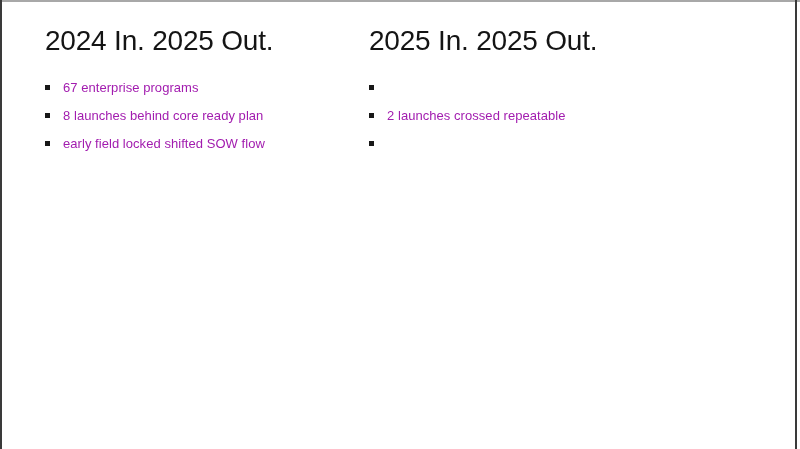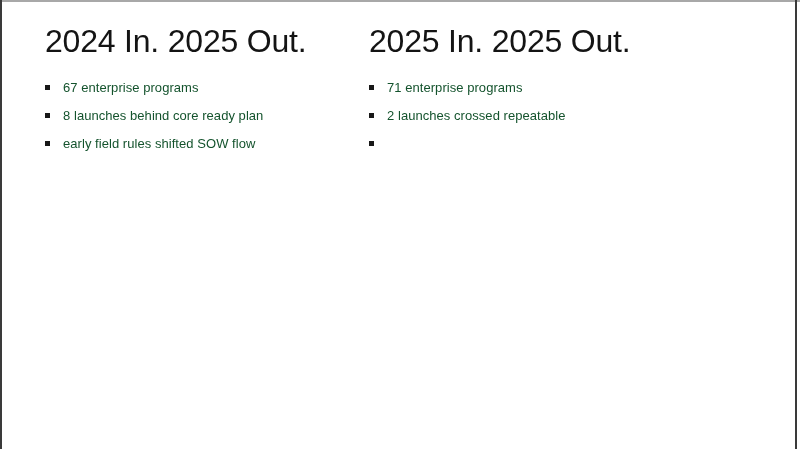--- a/index.html
+++ b/index.html
@@ -57,21 +57,21 @@
   }
   .column {
     display: flex;
     flex-direction: column;
     align-items: flex-start;
   }
   .column-left  { width: 354px; padding-left: 45px; padding-top: 24px; box-sizing: border-box; }
   .column-right { width: 400px; padding-left:  0px; padding-top: 24px; box-sizing: border-box; margin-left: 15px; }
 
   .col-title {
-    font-size: 32px;
+    font-size: 28px;
     font-weight: 400;
     line-height: 34px;
     color: #141414;
     letter-spacing: -0.2px;
     white-space: nowrap;
     margin: 0 0 16px 0;
     text-align: center;
   }
 
   .bullet-list {
@@ -91,21 +91,21 @@
   .bullet-marker {
     flex: 0 0 auto;
     width: 5px;
     height: 5px;
     background: #181818;
     margin-top: 11px;
     margin-right: 13px;
   }
   .bullet-text {
     font-size: 13px;
-    color: #14532d;
+    color: #a21caf;
     line-height: 28px;
     letter-spacing: 0.05px;
   }
 </style>
 </head>
 <body>
 
 <div class="slide">
 
   <div class="edge-top"></div>
@@ -120,31 +120,30 @@
         <li class="bullet-item">
           <span class="bullet-marker"></span>
           <span class="bullet-text">67 enterprise programs</span>
         </li>
         <li class="bullet-item">
           <span class="bullet-marker"></span>
           <span class="bullet-text">8 launches behind core ready plan</span>
         </li>
         <li class="bullet-item">
           <span class="bullet-marker"></span>
-          <span class="bullet-text">early field rules shifted SOW flow</span>
+          <span class="bullet-text">early field locked shifted SOW flow</span>
         </li>
       </ul>
     </div>
 
     <div class="column column-right">
       <h1 class="col-title">2025 In. 2025 Out.</h1>
       <ul class="bullet-list">
         <li class="bullet-item">
           <span class="bullet-marker"></span>
-          <span class="bullet-text">71 enterprise programs</span>
         </li>
         <li class="bullet-item">
           <span class="bullet-marker"></span>
           <span class="bullet-text">2 launches crossed repeatable</span>
         </li>
         <li class="bullet-item">
           <span class="bullet-marker"></span>
         </li>
       </ul>
     </div>

